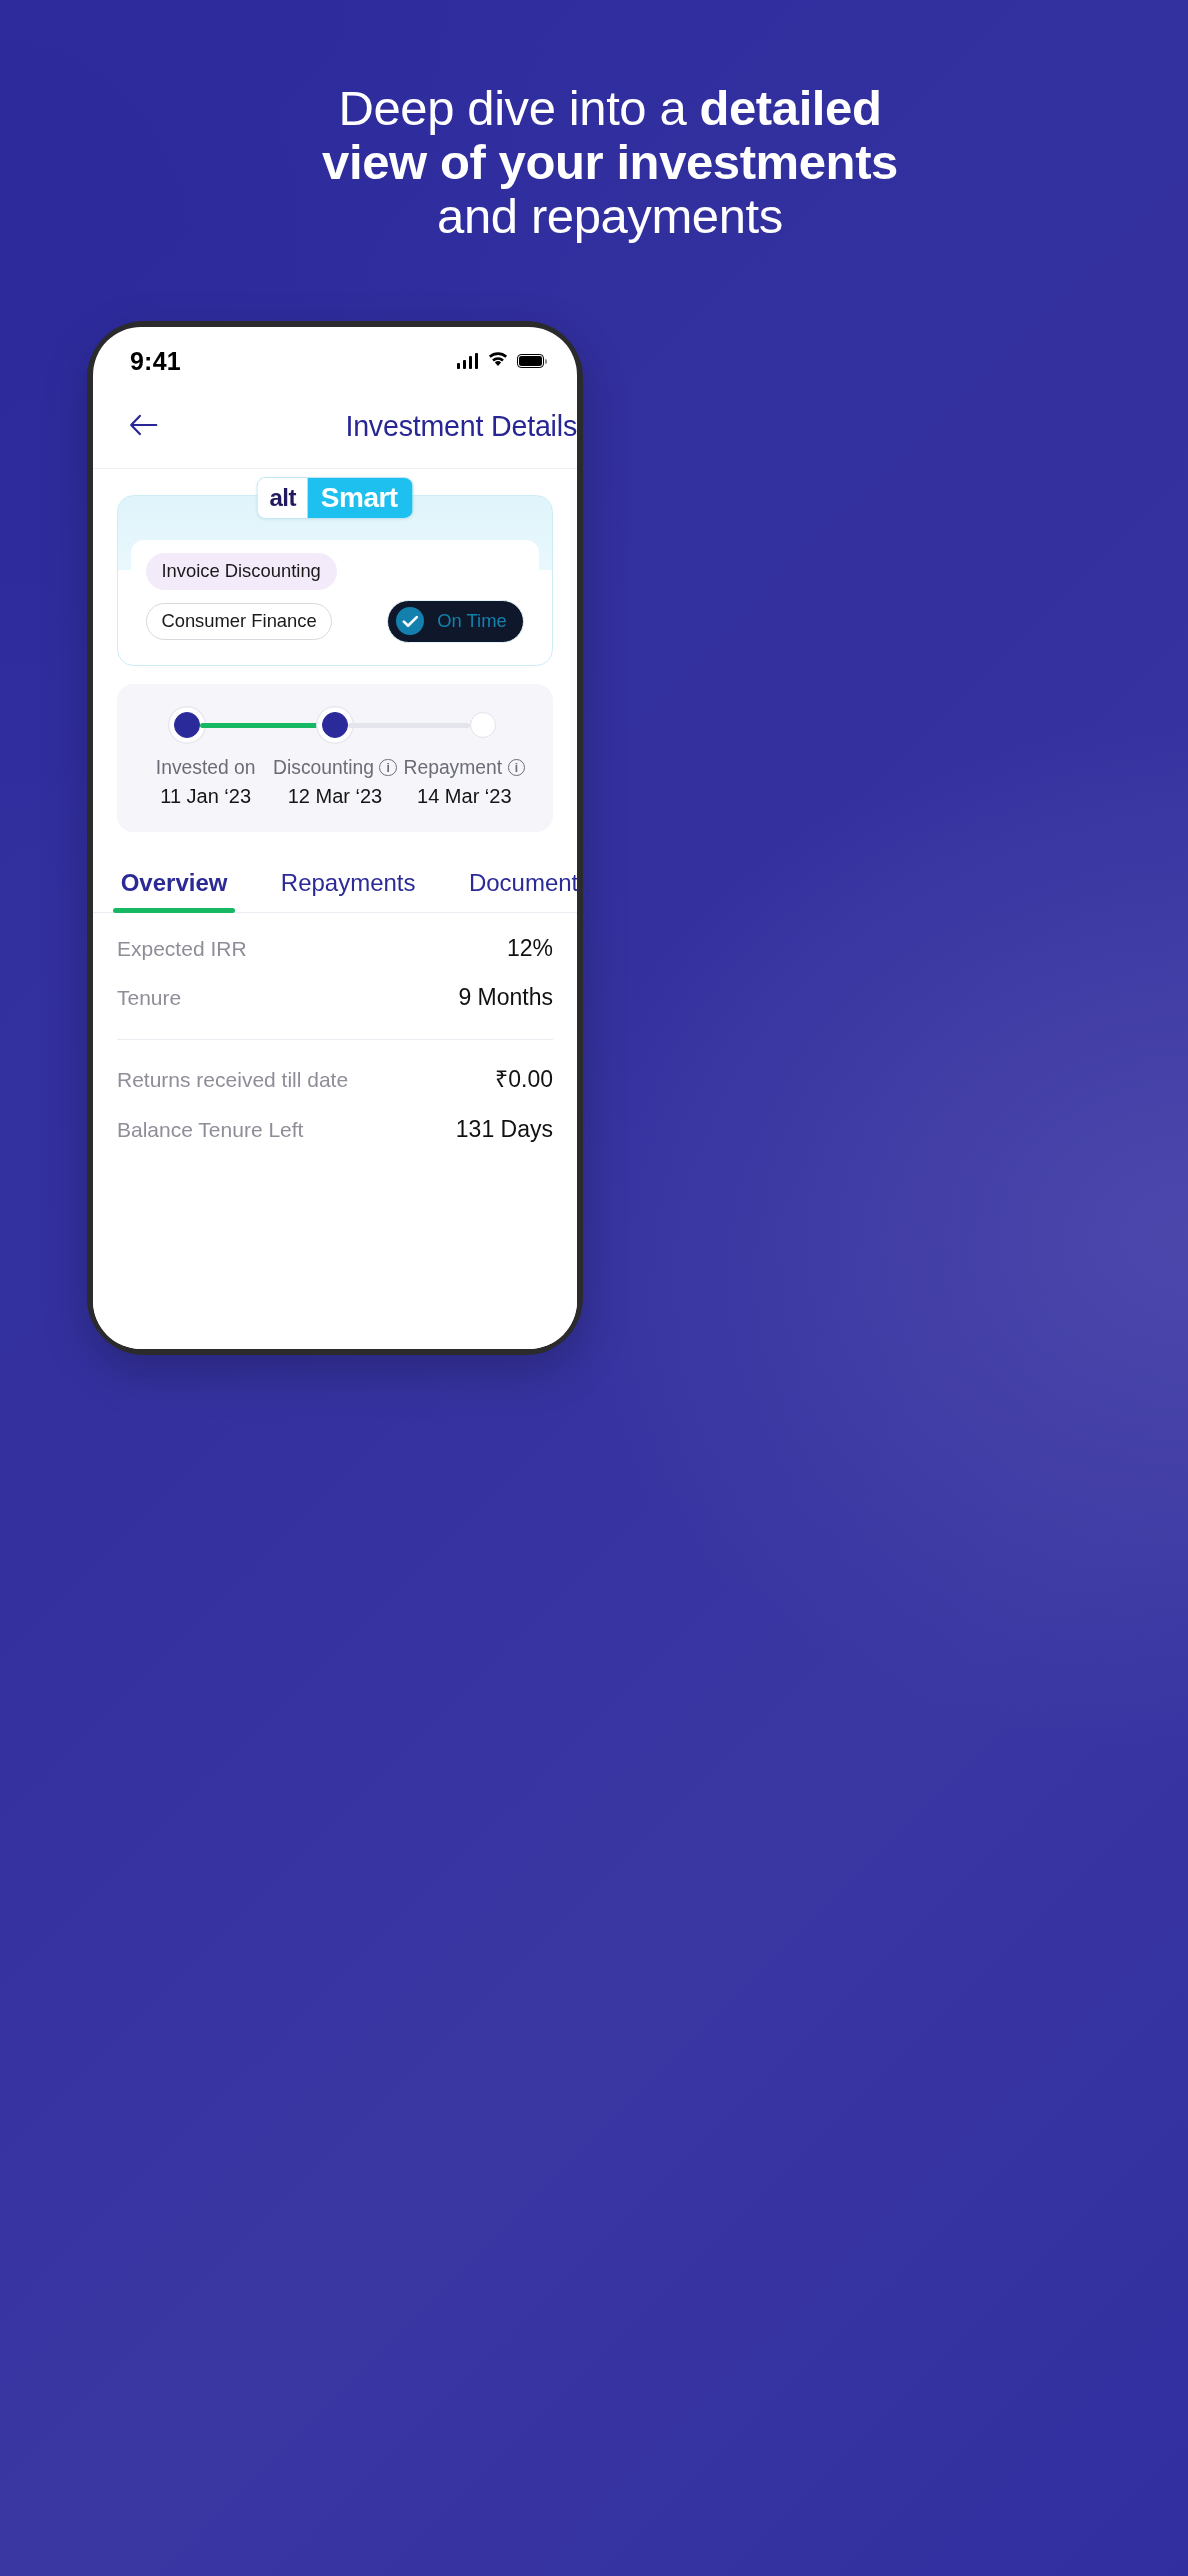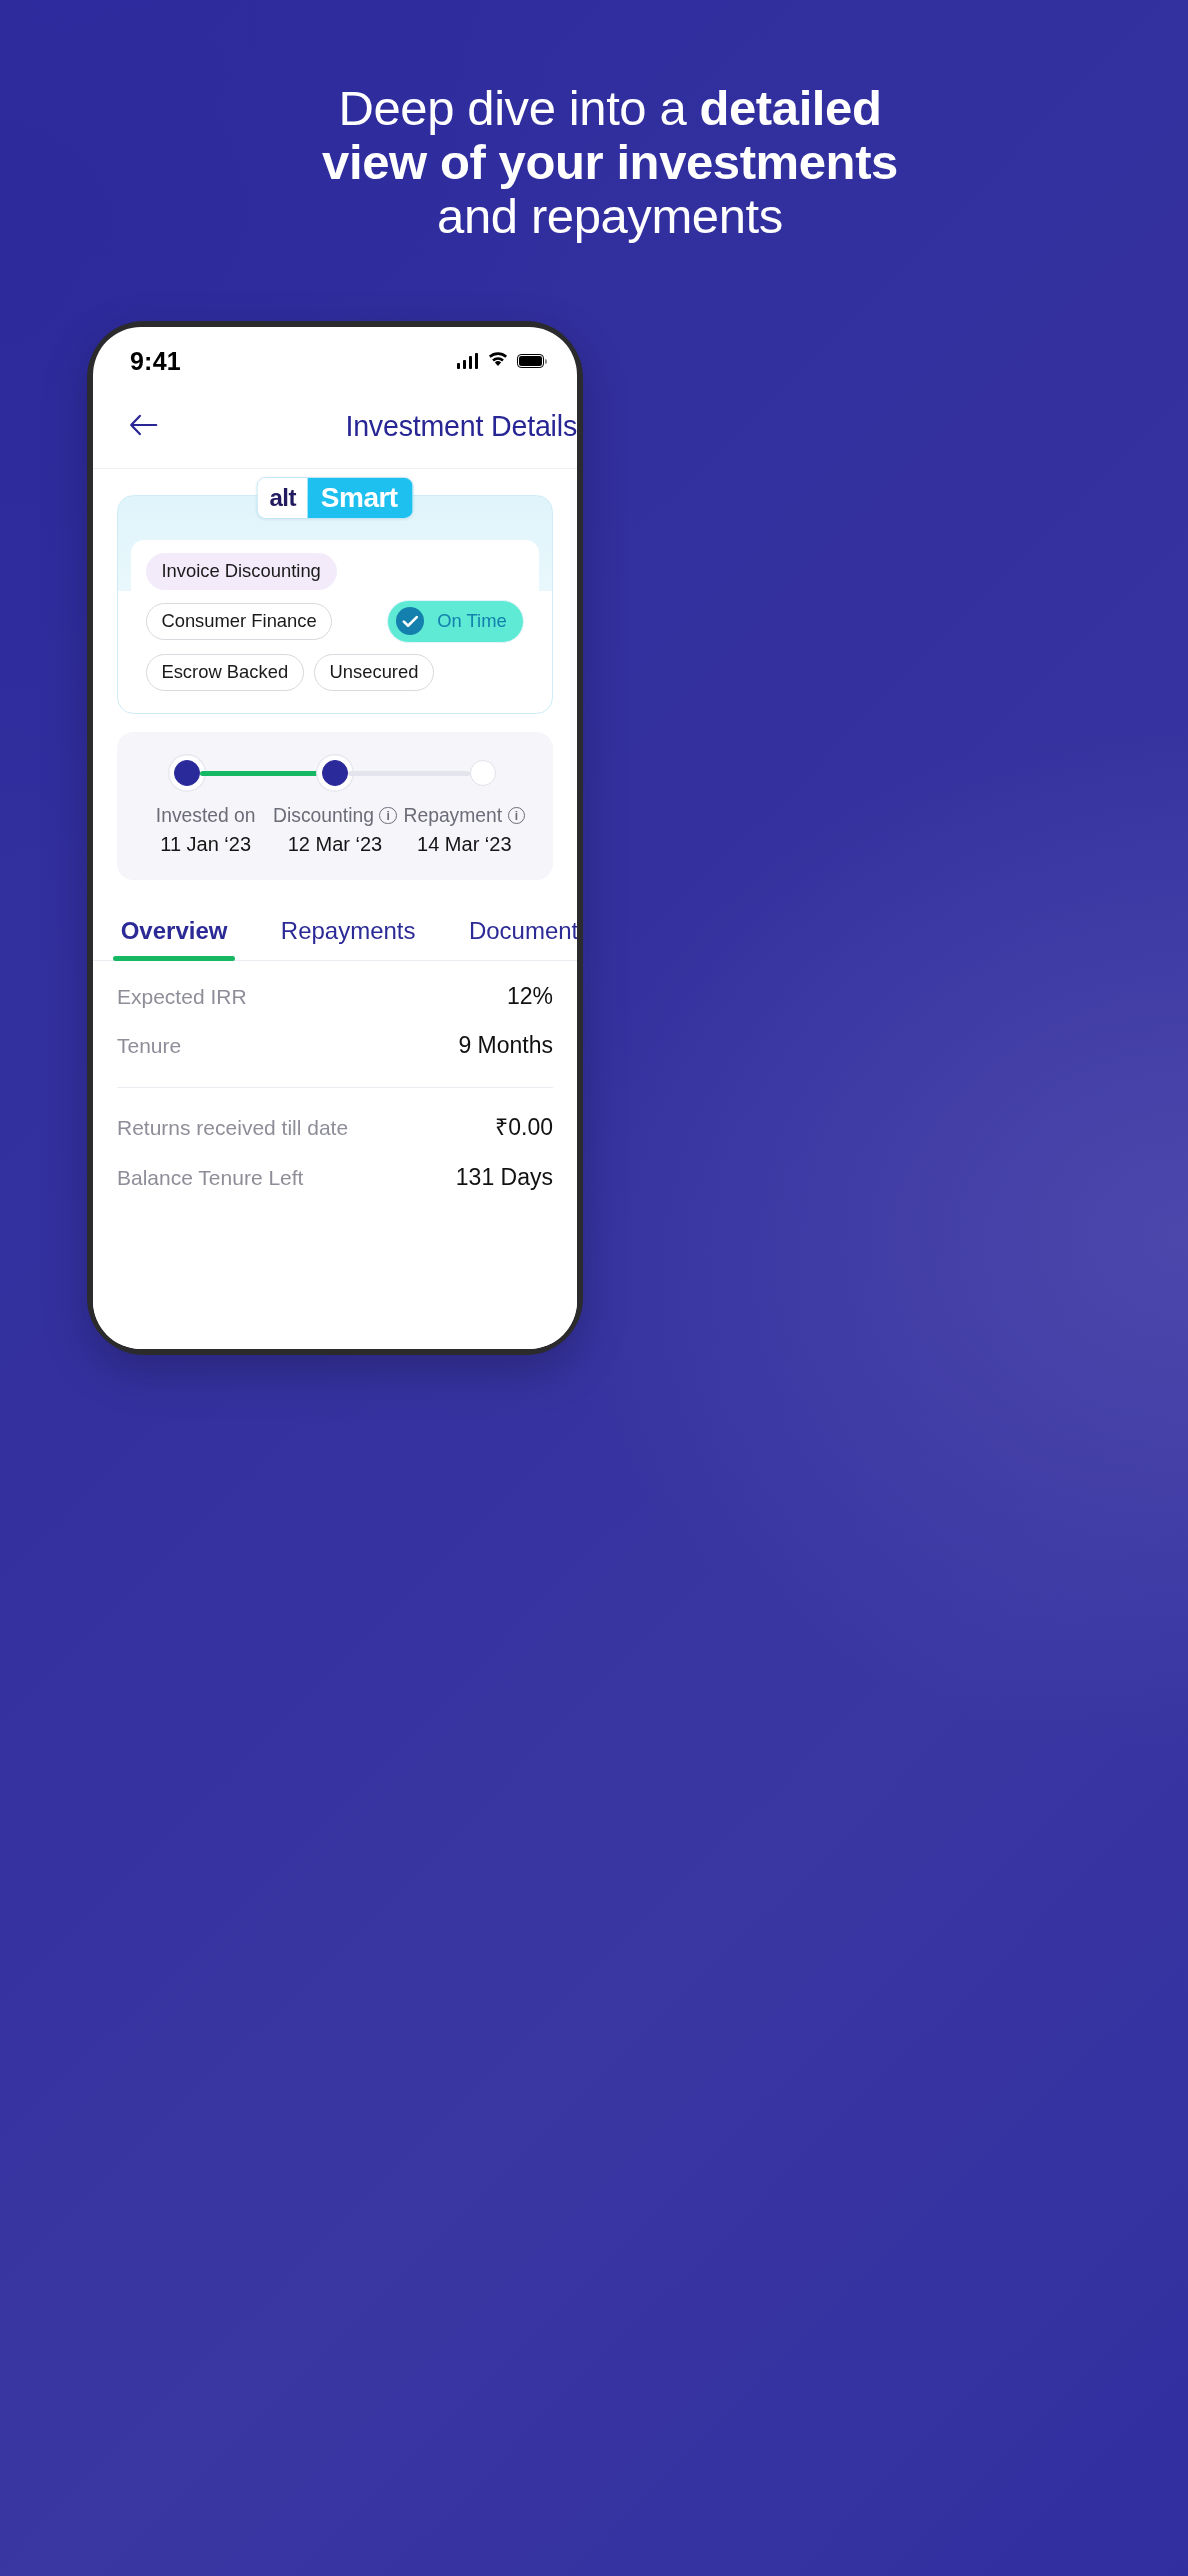--- a/index.html
+++ b/index.html
@@ -109,21 +109,21 @@
     margin:44px 13px 0 13px;
     background:#ffffff; border-radius:13px; padding:13px 14.7px 3.7px 14.7px;
   }
   .chips { display:flex; flex-wrap:wrap; gap:10px; align-items:center; }
   .chip {
     border-radius:920px; padding:8.3px 14.7px; font-size:18.4px; color:#1a1a1a;
     border:0.9px solid #d8d8de; background:#ffffff; white-space:nowrap; line-height:1;
   }
   .chip.lilac { background:#f3ebfa; border-color:#f3ebfa; }
   .chip.status {
-    margin-left:auto; background:#5eead4; border-color:#e4f4fb;
+    margin-left:auto; background:#0f172a; border-color:#e4f4fb;
     display:flex; align-items:center; gap:13px; color:#1380ad; font-weight:500;
     padding:6.4px 16.6px 6.4px 7.4px;
   }
   .tick {
     width:28.6px; height:28.6px; border-radius:50%; background:#1380ad;
     display:flex; align-items:center; justify-content:center; flex:0 0 28.6px;
   }
   .kv-row { display:flex; margin:24px 1.8px 0 1.8px; }
   .kv { flex:0 0 auto; }
   .kv:nth-child(1){ width:180px; }
@@ -236,24 +236,20 @@
             <span class="chip">Consumer Finance</span>
             <span class="chip status">
               <span class="tick">
                 <svg width="16.6" height="13" viewBox="0 0 18 14">
                     <path d="M2 7.2 6.6 11.6 16 2.2" stroke="#fff" stroke-width="2.8" fill="none" stroke-linecap="round" stroke-linejoin="round"></path>
                   </svg>
               </span>
               <span>On Time</span>
             </span>
           </div>
-          <div class="chips" style="margin-top:11px;">
-            <span class="chip">Escrow Backed</span>
-            <span class="chip">Unsecured</span>
-          </div>
 
         </div>
       </div>
 
       <div class="timeline">
         <div class="track">
           <span class="dot filled"></span>
           <span class="seg done"></span>
           <span class="dot filled"></span>
           <span class="seg"></span>

